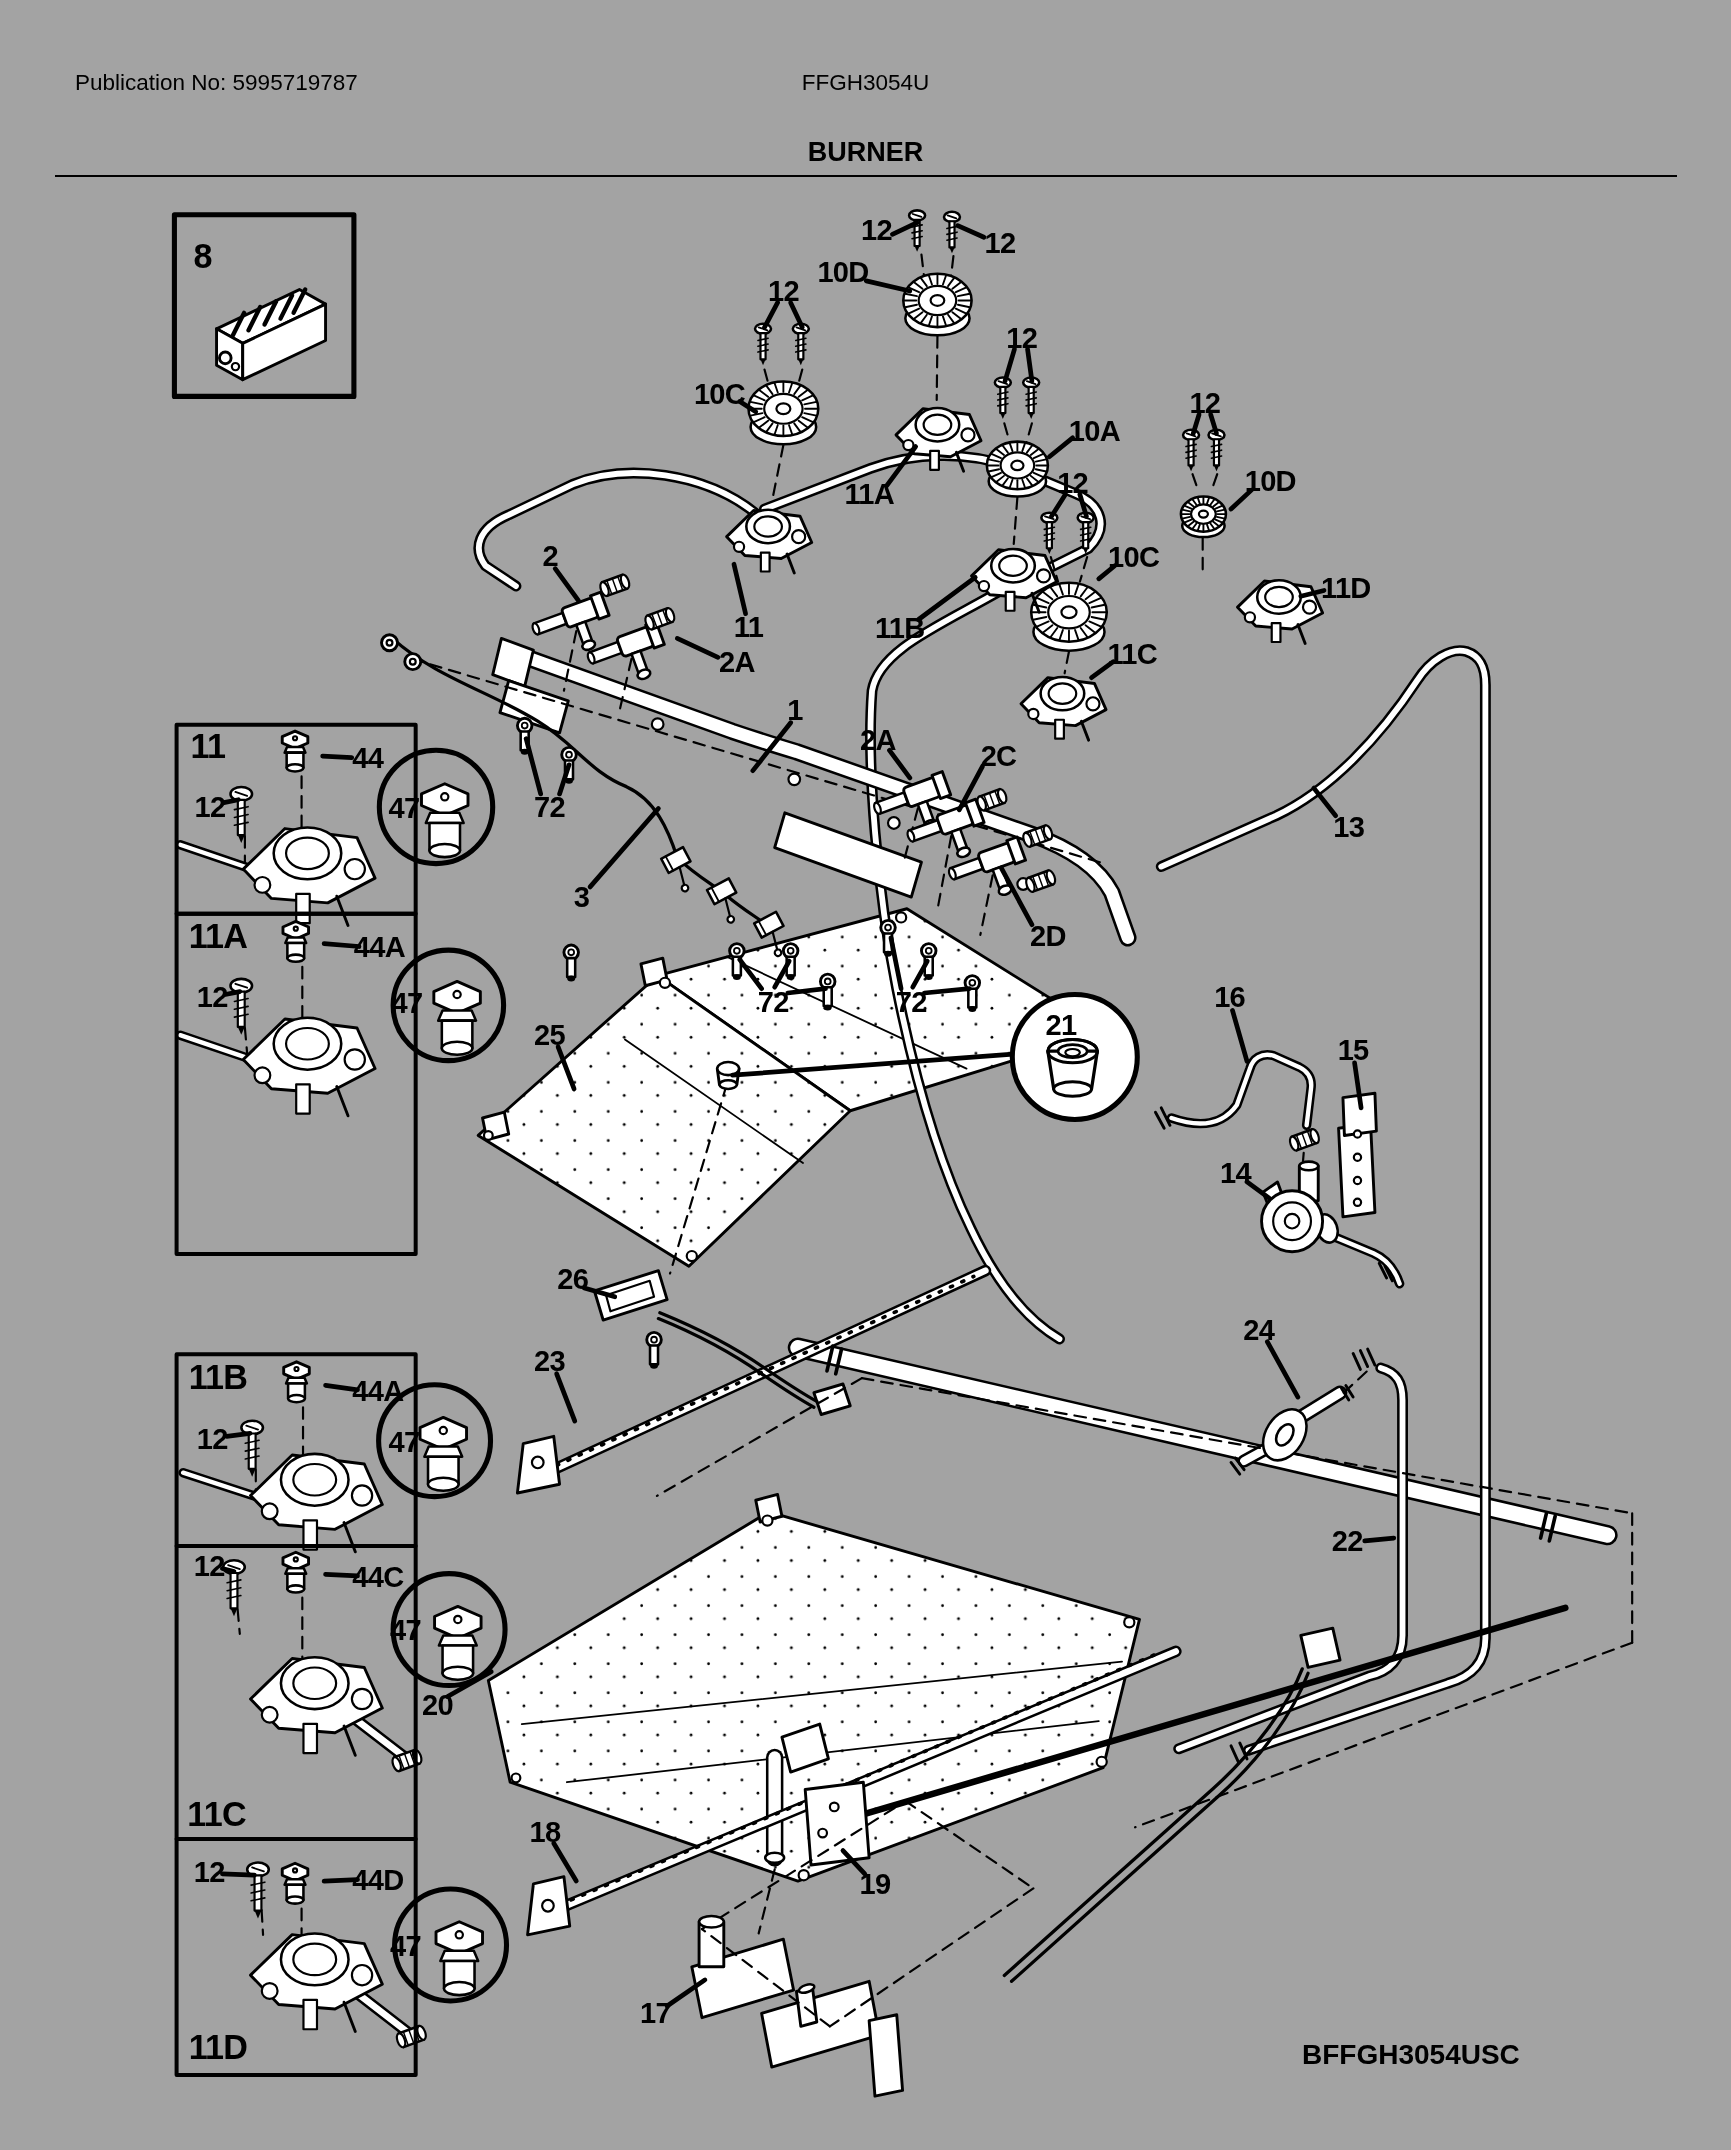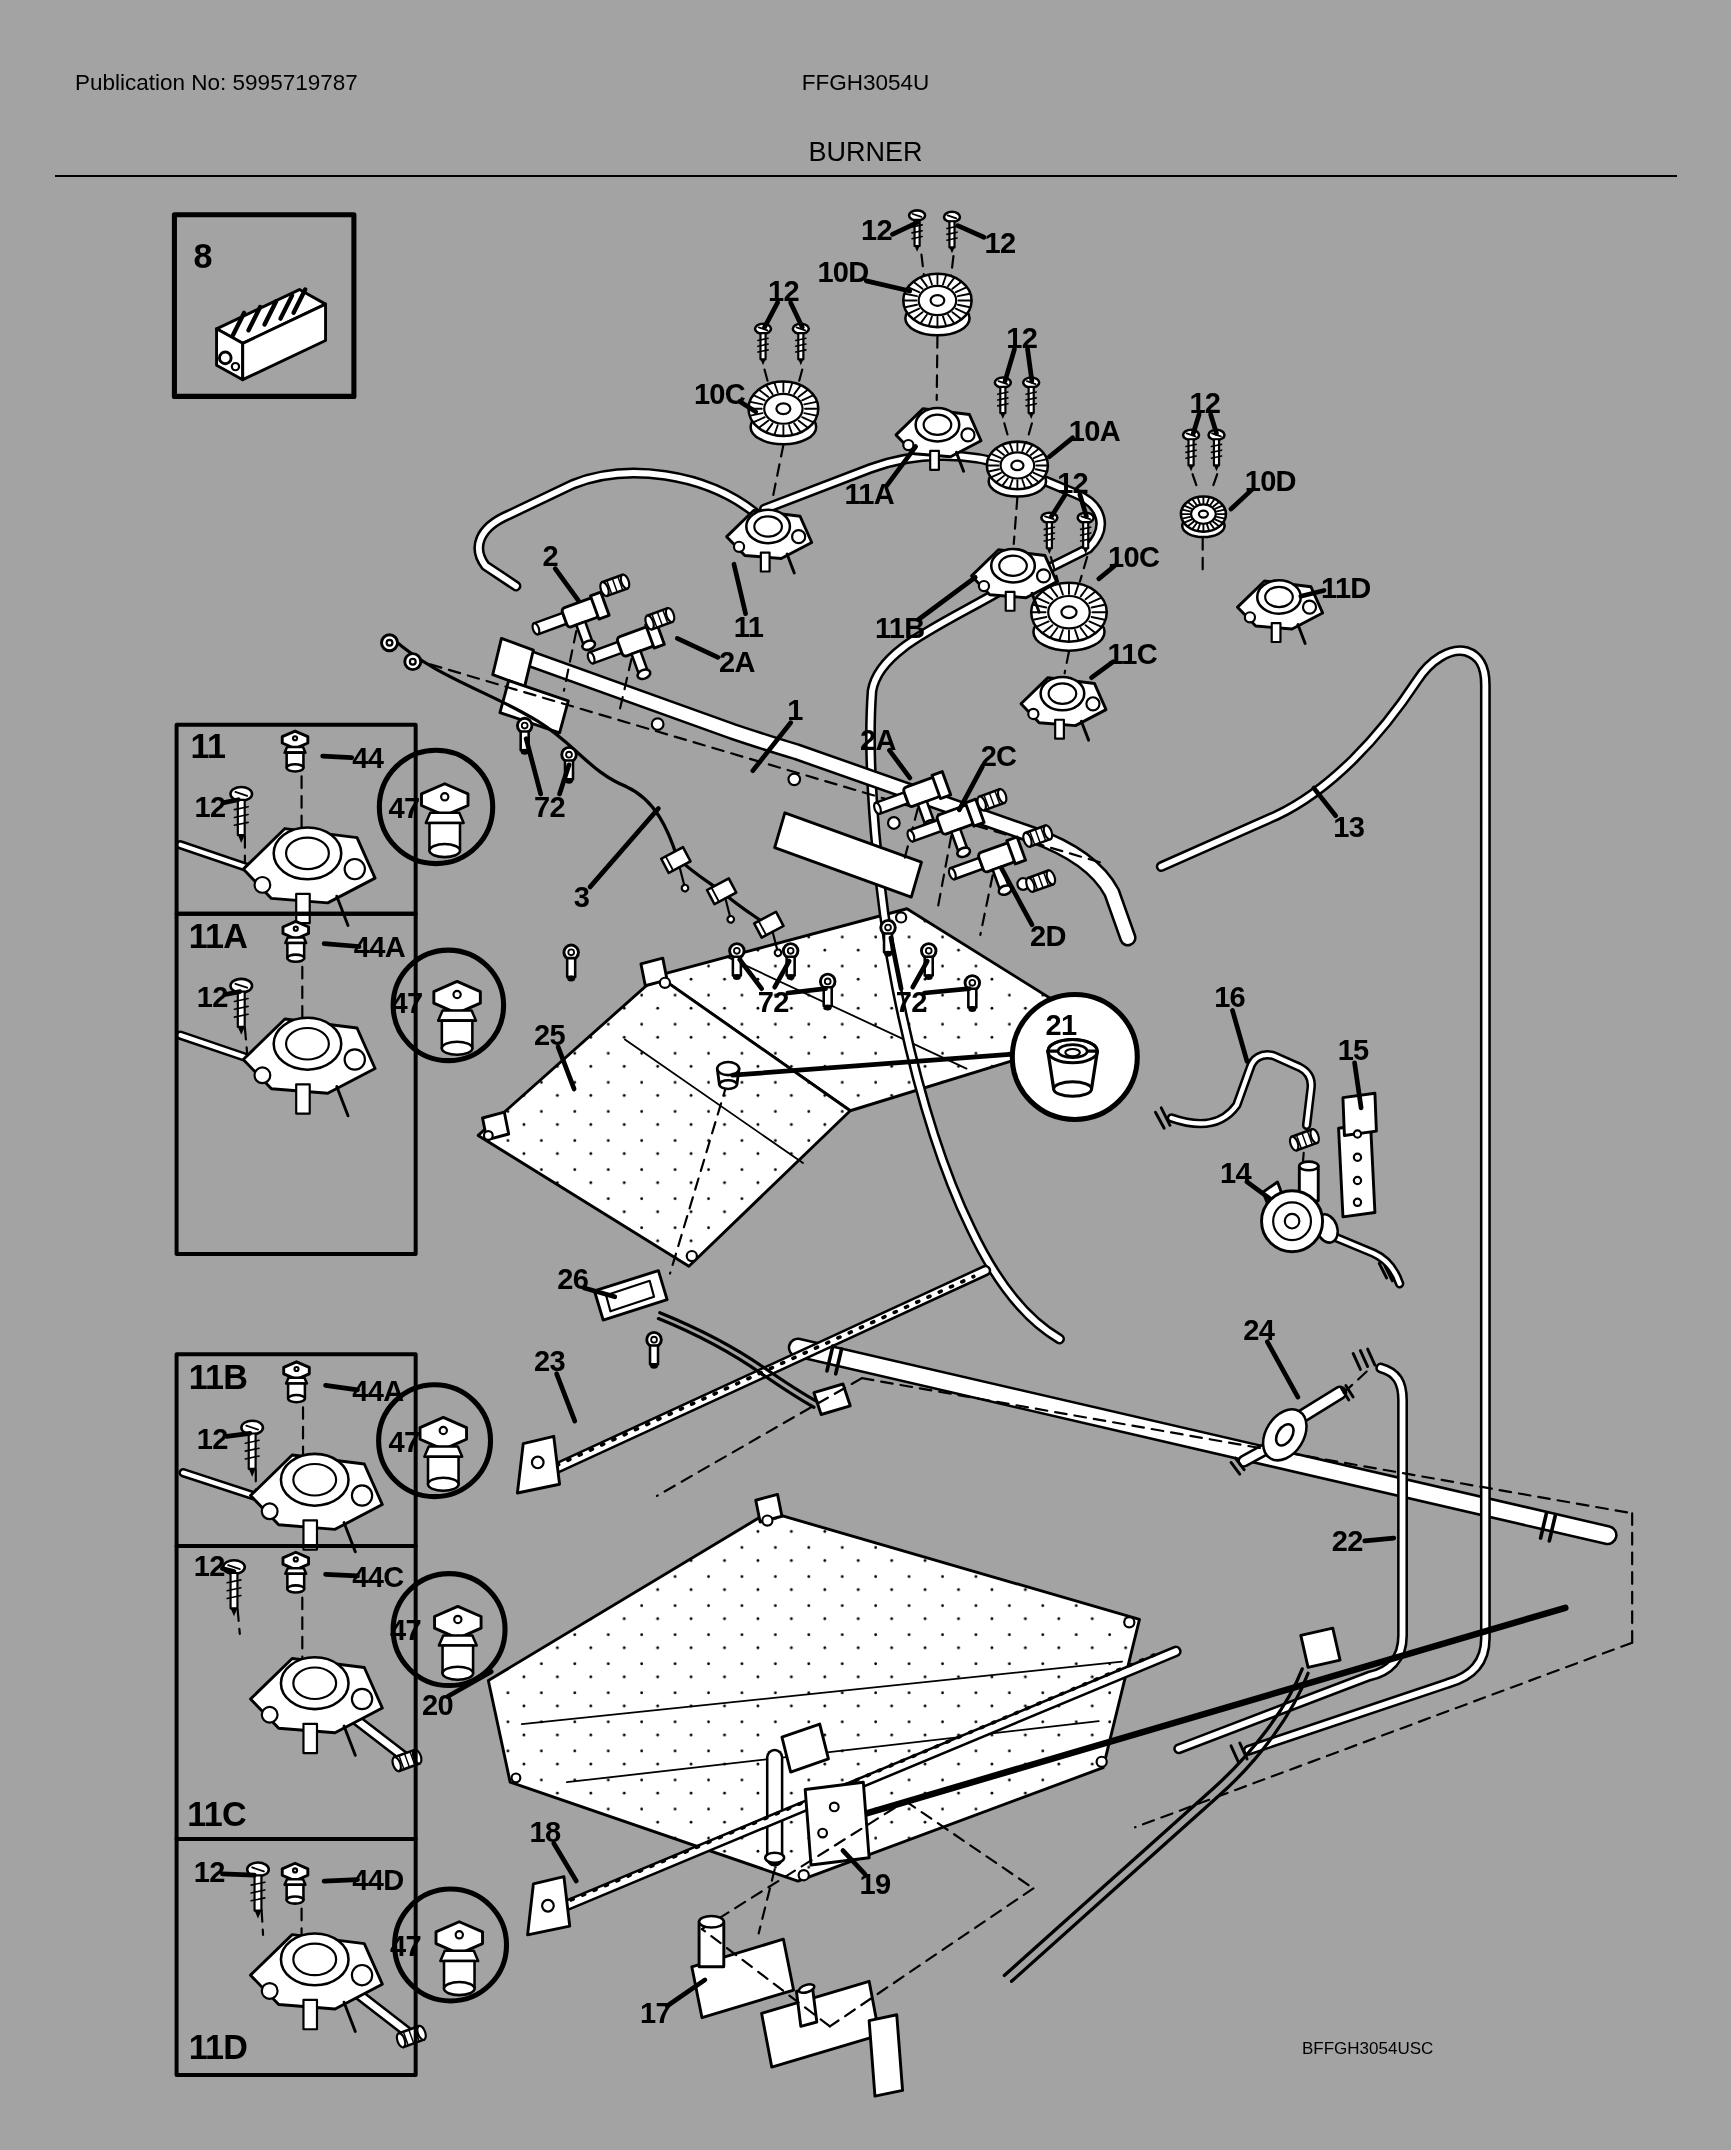--- a/index.html
+++ b/index.html
@@ -1,22 +1,22 @@
 <!DOCTYPE html>
 <html style="font-size:11.6px"><head>
 <meta charset="utf-8">
 <style>
   html,body{margin:0;padding:0;background:#fff;}
   .page{position:relative;width:1731px;height:2151px;background:#a3a3a3;overflow:hidden;
         font-family:"Liberation Sans",sans-serif;color:#000;}
   .hdr-pub{position:absolute;left:75px;top:70px;font-size:22.5px;}
   .hdr-model{position:absolute;left:0;top:70px;width:1731px;text-align:center;font-size:22.5px;}
-  .hdr-title{position:absolute;left:0;top:137px;width:1731px;text-align:center;font-size:27px;font-weight:normal;}
+  .hdr-title{position:absolute;left:0;top:137px;width:1731px;text-align:center;font-size:27px;font-weight:bold;}
   .hdr-rule{position:absolute;left:55px;top:175px;width:1622px;height:2.2px;background:#000;}
-  .ftr-code{position:absolute;left:1302px;top:2039px;font-size:17px;font-weight:normal;}
+  .ftr-code{position:absolute;left:1302px;top:2039px;font-size:28px;font-weight:bold;}
   svg{position:absolute;left:0;top:0;}
   text{fill:#000;}
   .ct{font:700 40px "Liberation Sans",sans-serif;letter-spacing:-1px;}
   .ctb{font:700 47px "Liberation Sans",sans-serif;letter-spacing:-1px;}
 </style>
 </head>
 <body>
 
 <div class="page">
   <div class="hdr-pub">Publication No: 5995719787</div>

